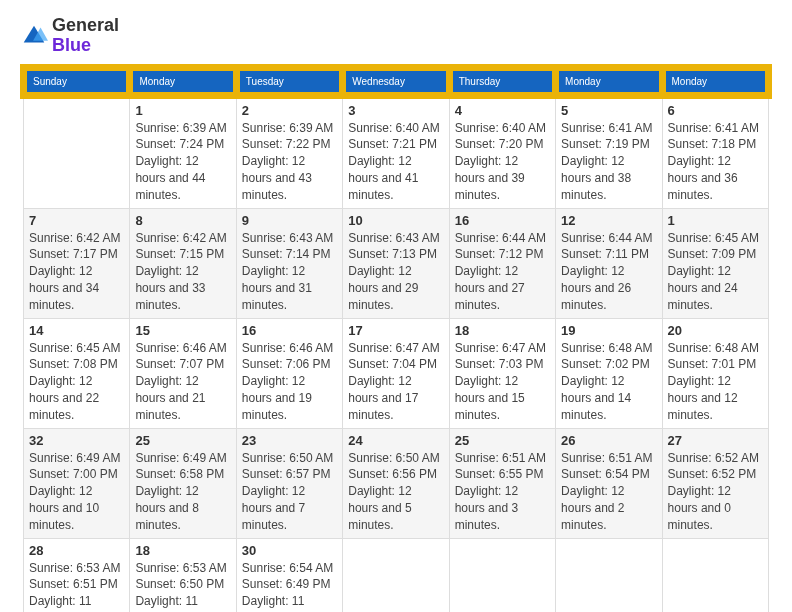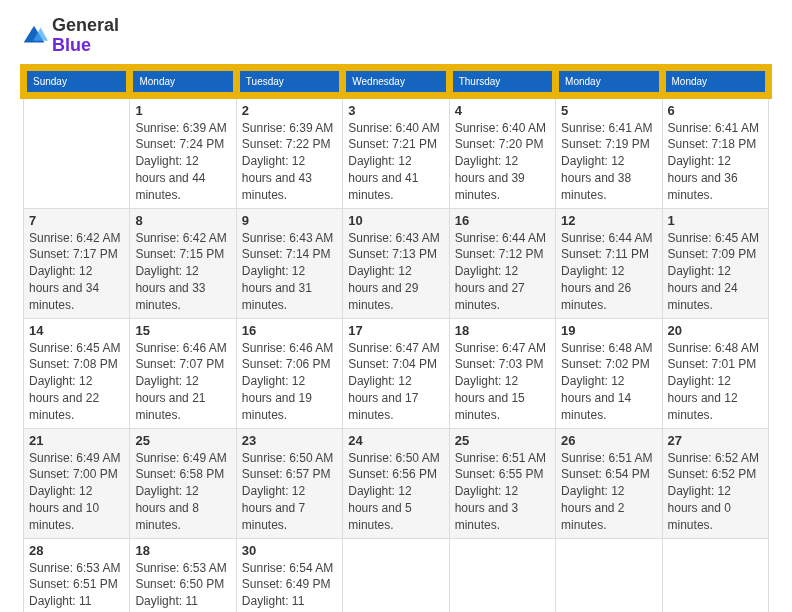--- a/index.html
+++ b/index.html
@@ -207,21 +207,21 @@
             <span class="day-number">19</span>
             <div class="cell-text">Sunrise: 6:48 AM<br>Sunset: 7:02 PM<br>Daylight: 12 hours and 14 minutes.</div>
           </td>
           <td>
             <span class="day-number">20</span>
             <div class="cell-text">Sunrise: 6:48 AM<br>Sunset: 7:01 PM<br>Daylight: 12 hours and 12 minutes.</div>
           </td>
         </tr>
         <tr>
           <td>
-            <span class="day-number">21</span>
+            <span class="day-number">32</span>
             <div class="cell-text">Sunrise: 6:49 AM<br>Sunset: 7:00 PM<br>Daylight: 12 hours and 10 minutes.</div>
           </td>
           <td>
             <span class="day-number">25</span>
             <div class="cell-text">Sunrise: 6:49 AM<br>Sunset: 6:58 PM<br>Daylight: 12 hours and 8 minutes.</div>
           </td>
           <td>
             <span class="day-number">23</span>
             <div class="cell-text">Sunrise: 6:50 AM<br>Sunset: 6:57 PM<br>Daylight: 12 hours and 7 minutes.</div>
           </td>

